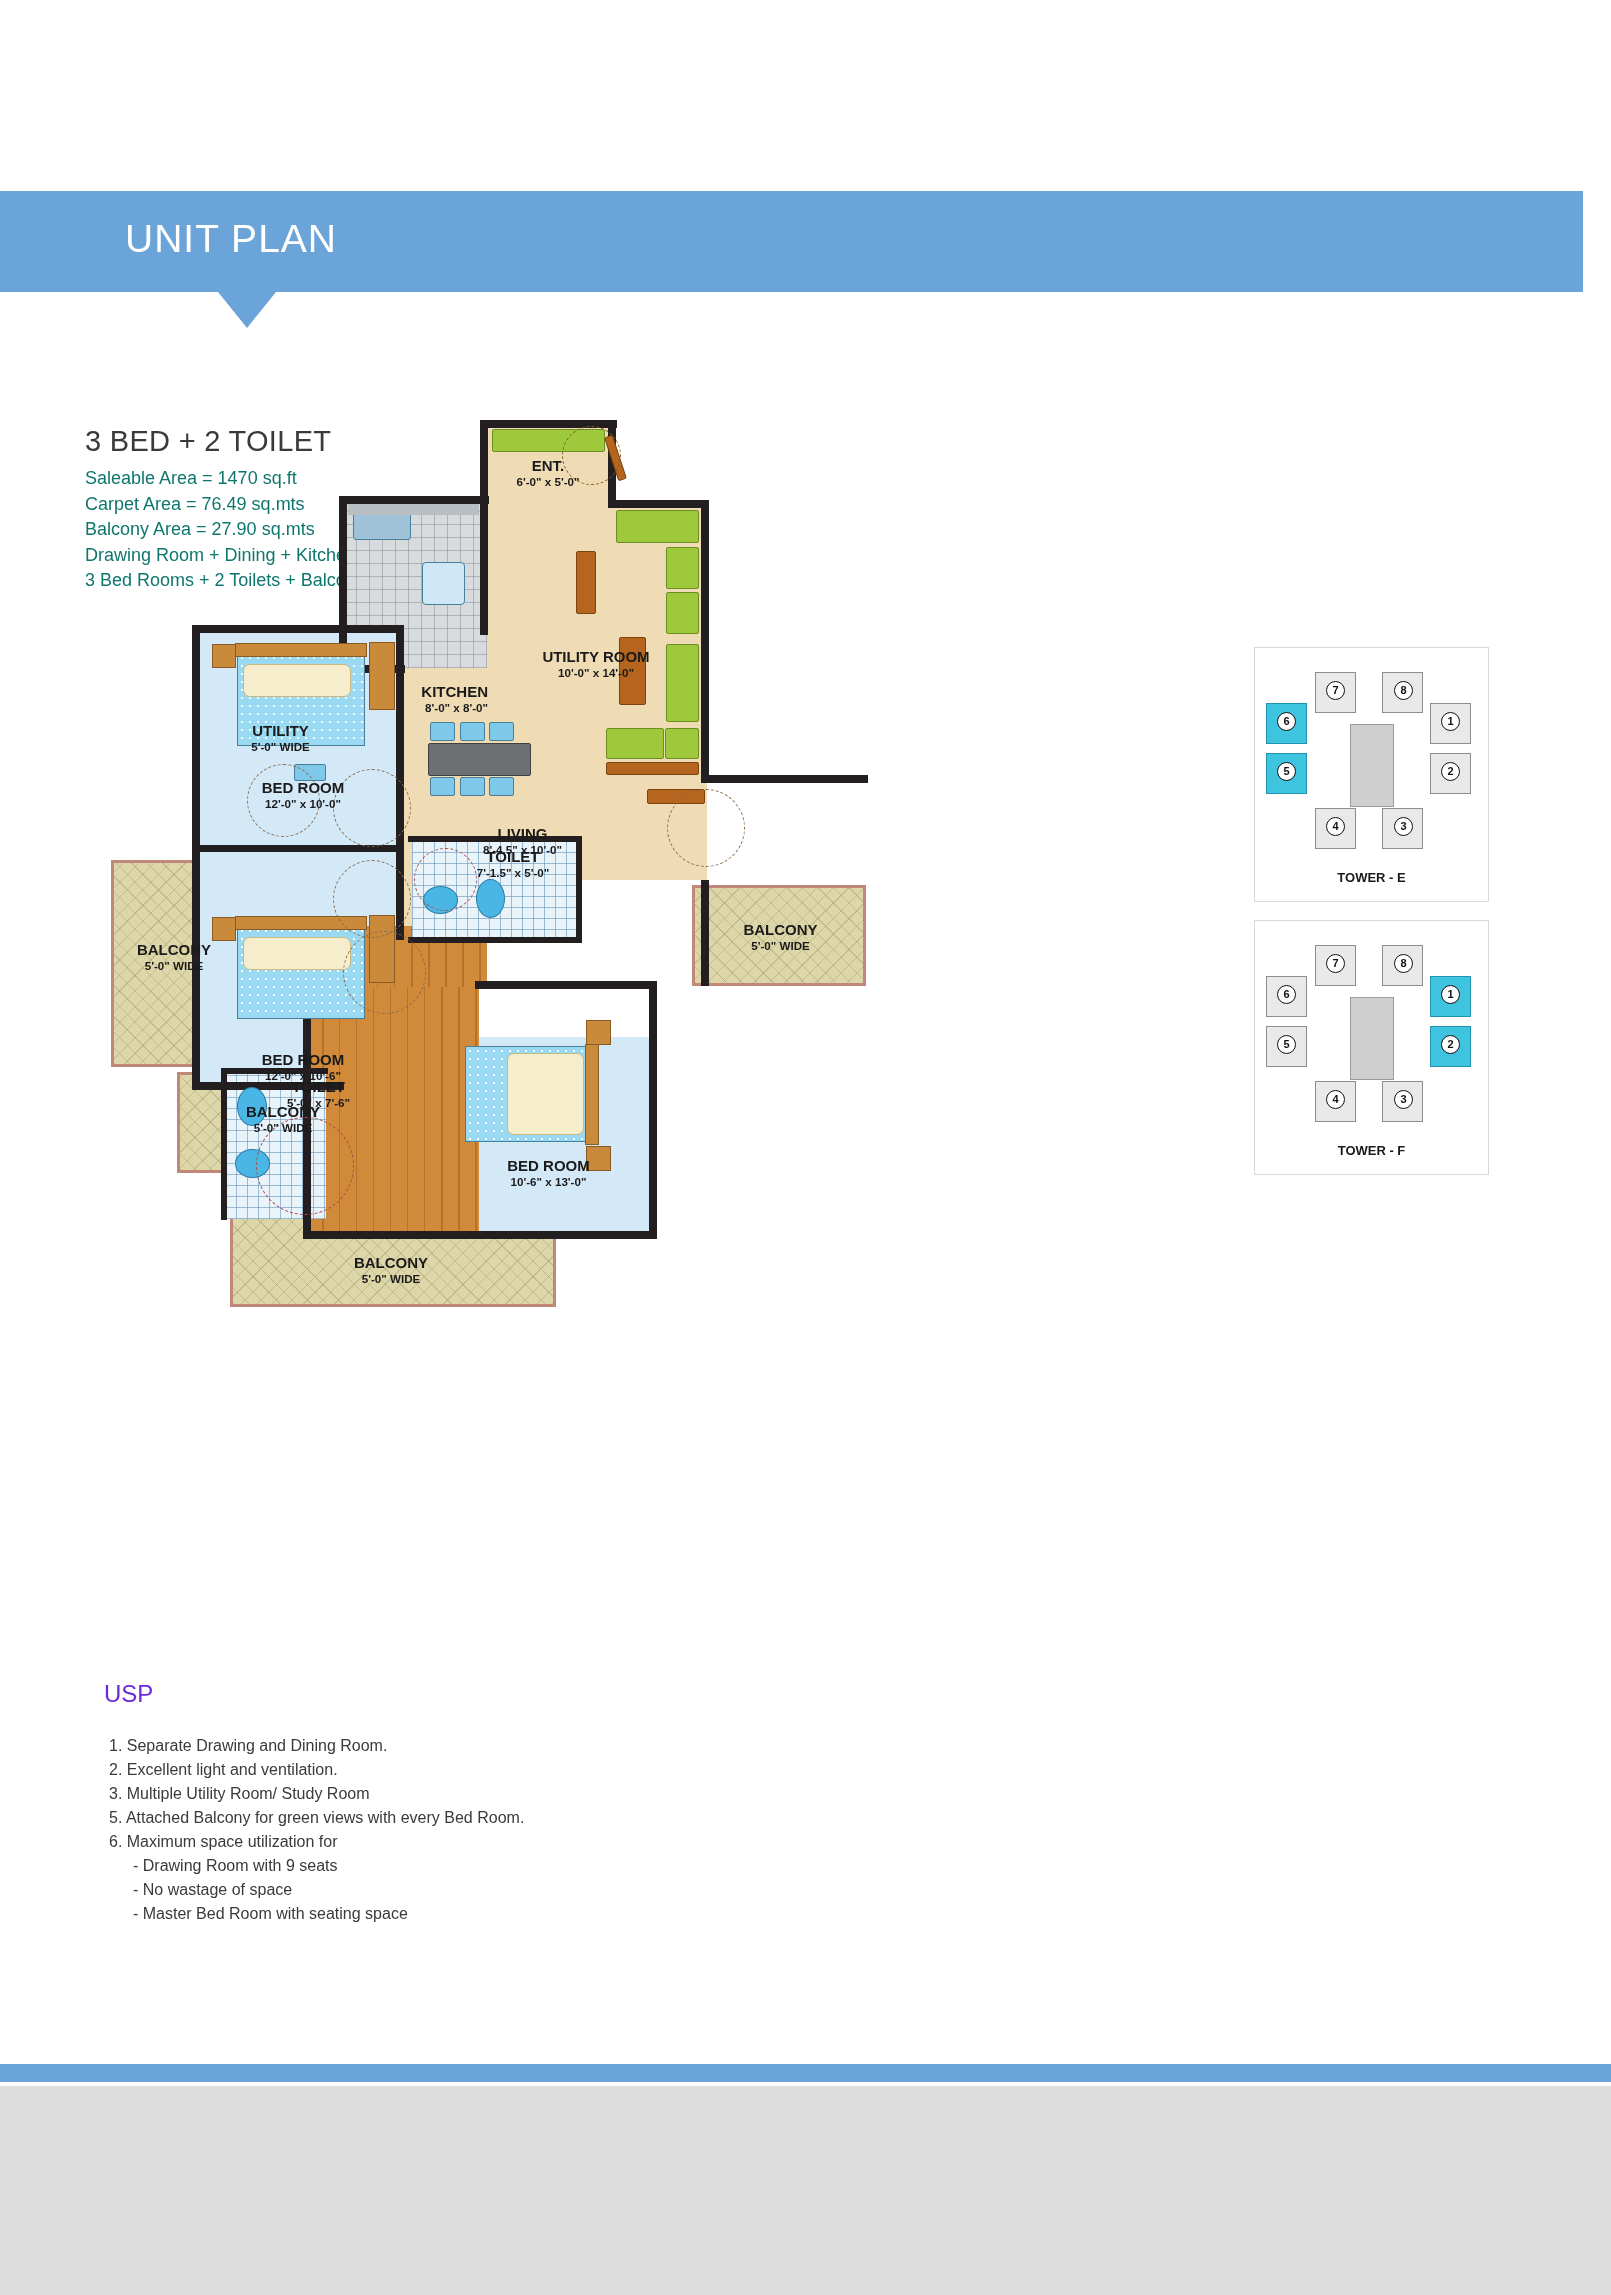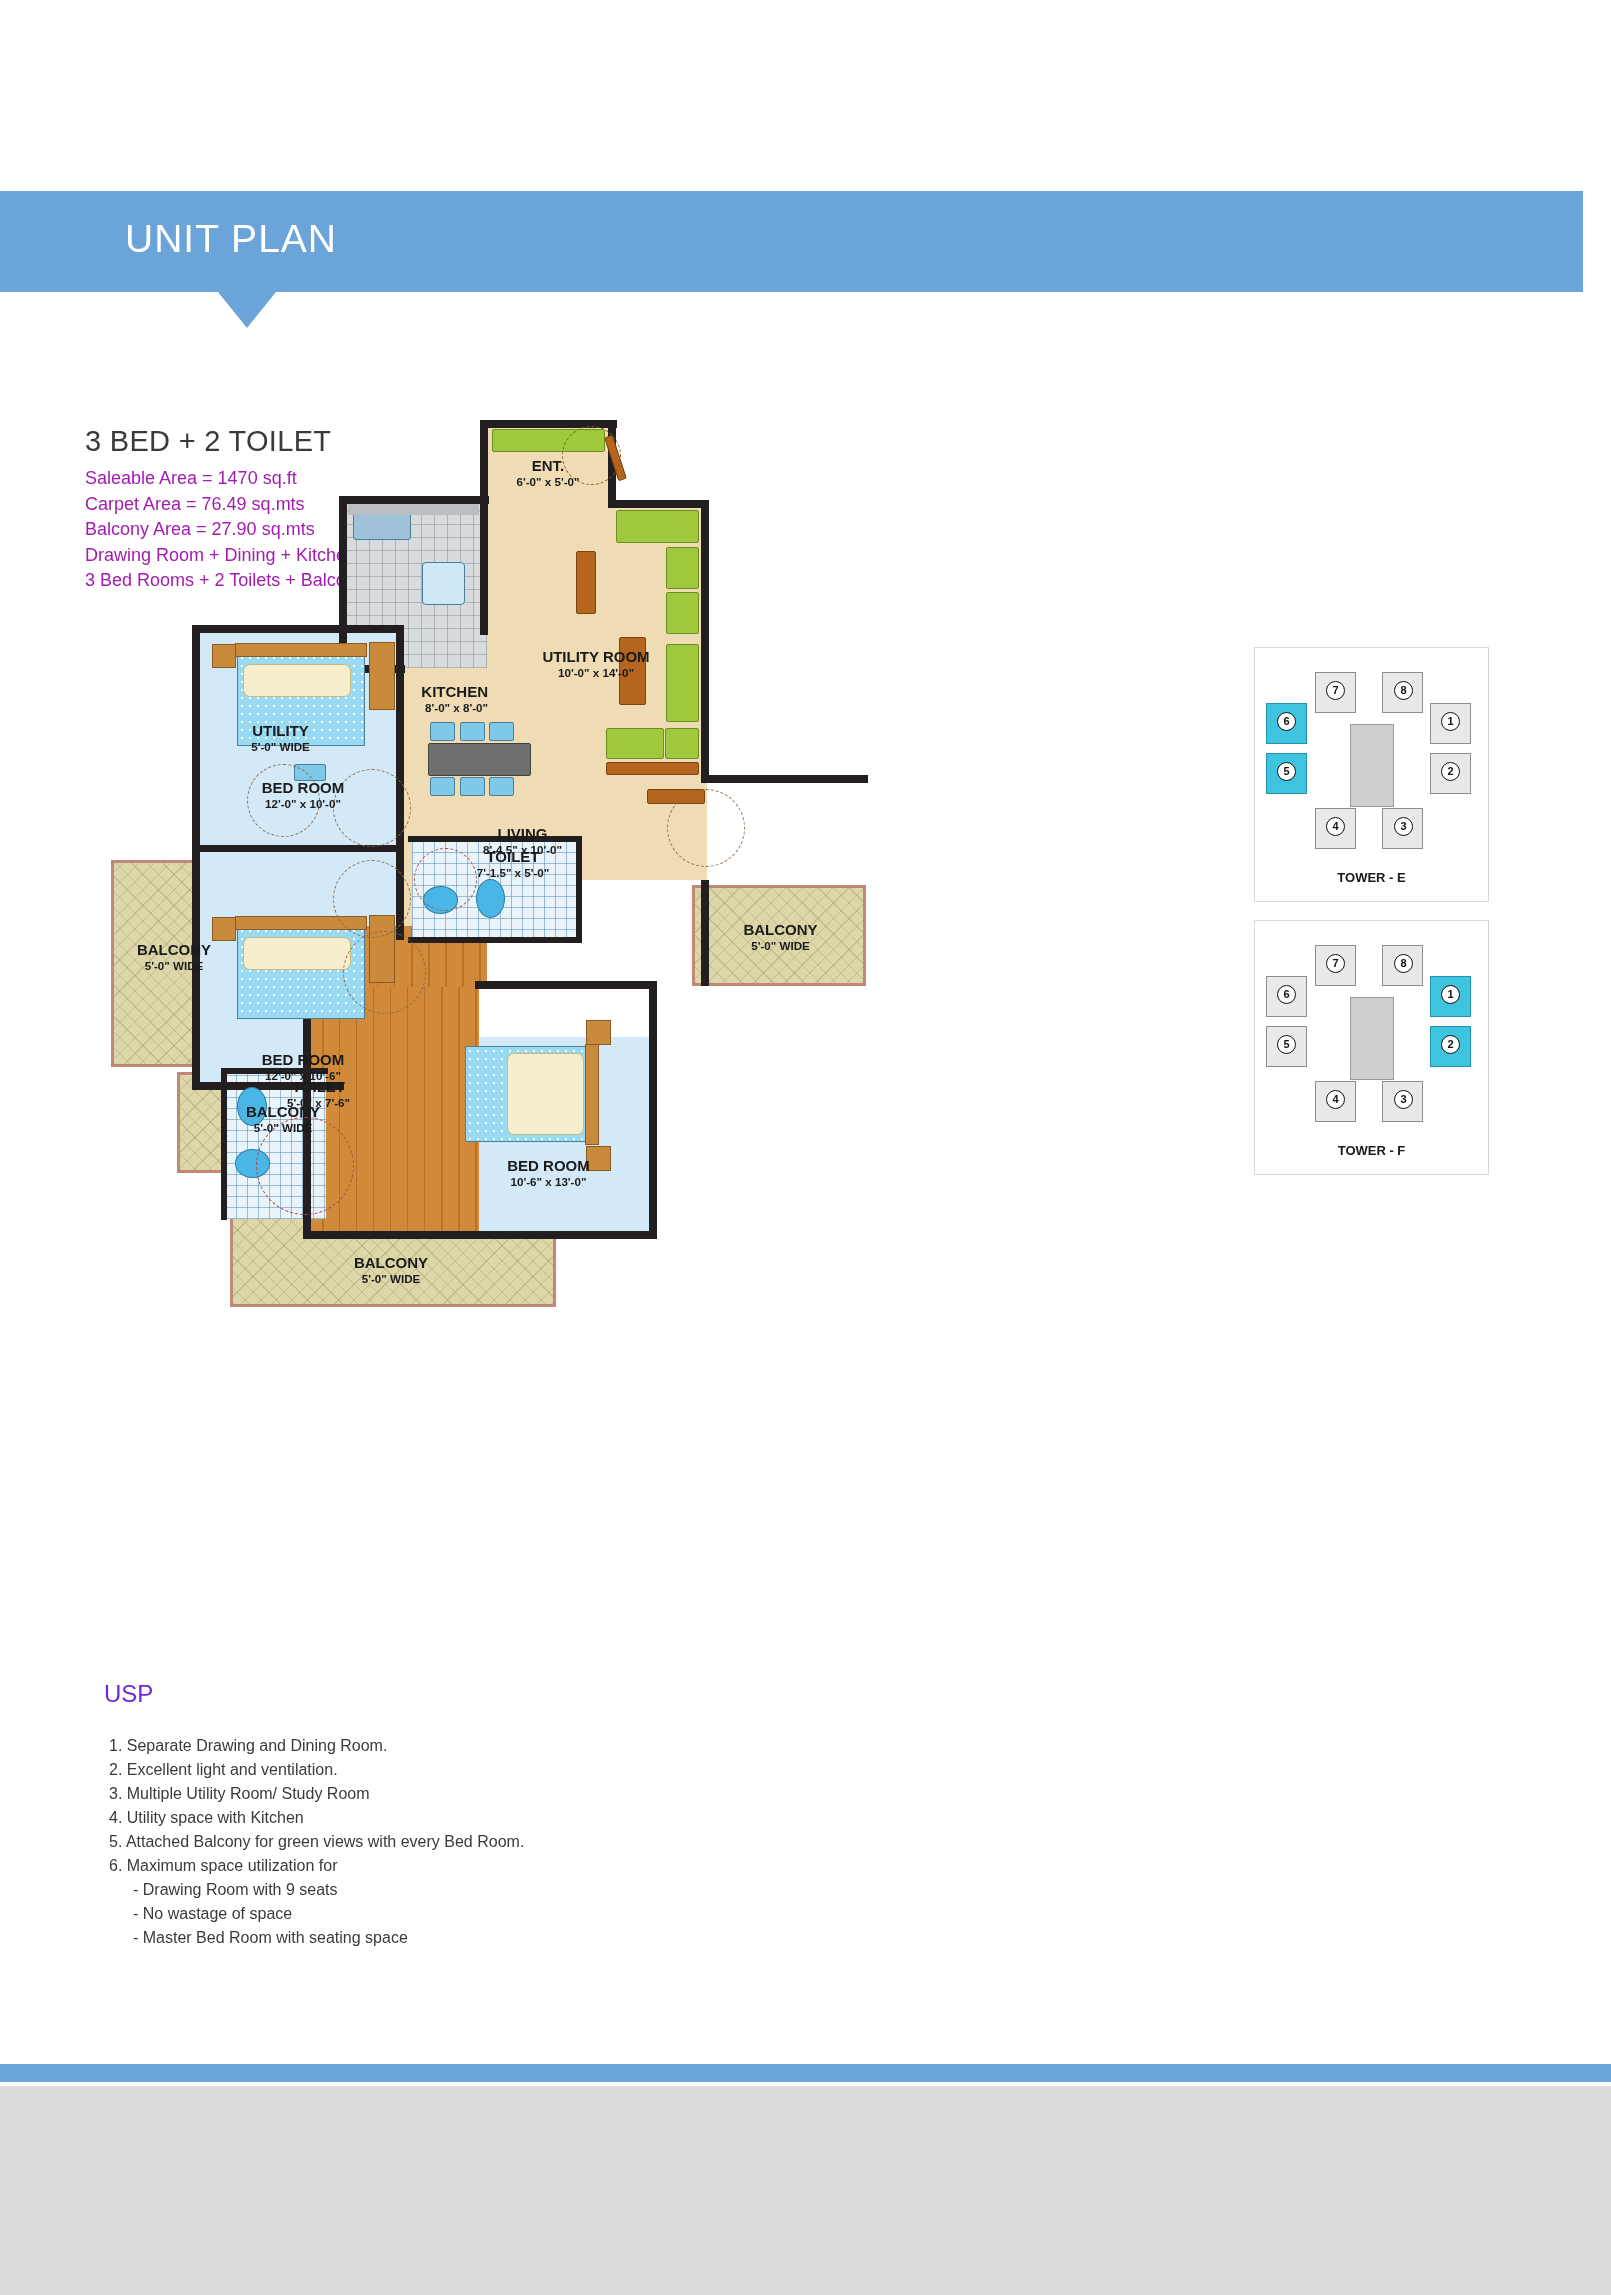--- a/index.html
+++ b/index.html
@@ -58,21 +58,21 @@
     width: 455px;
   }
   .spec-title {
     font-size: 29px;
     color: #3a3a3a;
     margin-bottom: 8px;
     letter-spacing: 0.3px;
   }
   .spec-line {
     font-size: 18px;
-    color: #a21caf;
+    color: #0f766e;
     line-height: 1.42;
     white-space: nowrap;
   }
 
   
   .usp-heading {
     position: absolute;
     left: 104px; top: 1680px;
     font-size: 24px;
     color: #6d28d9;
@@ -422,21 +422,20 @@
   <div class="kp-num" style="left:139px; top:169px;">3</div>
 
   <div class="tower-label" style="top:222px;">TOWER - F</div>
 </div>
 
 <div class="usp-heading">USP</div>
 <div class="usp-list">
   <div class="usp-item">1. Separate Drawing and Dining Room.</div>
   <div class="usp-item">2. Excellent light and ventilation.</div>
   <div class="usp-item">3. Multiple Utility Room/ Study Room</div>
-  <div class="usp-item">4. Utility space with Kitchen</div>
   <div class="usp-item">5. Attached Balcony for green views with every Bed Room.</div>
   <div class="usp-item">6. Maximum space utilization for</div>
   <div class="usp-sub">- Drawing Room with 9 seats</div>
   <div class="usp-sub">- No wastage of space</div>
   <div class="usp-sub">- Master Bed Room with seating space</div>
 </div>
 
 <div class="footer-blue"></div>
 <div class="footer-grey"></div>
 

